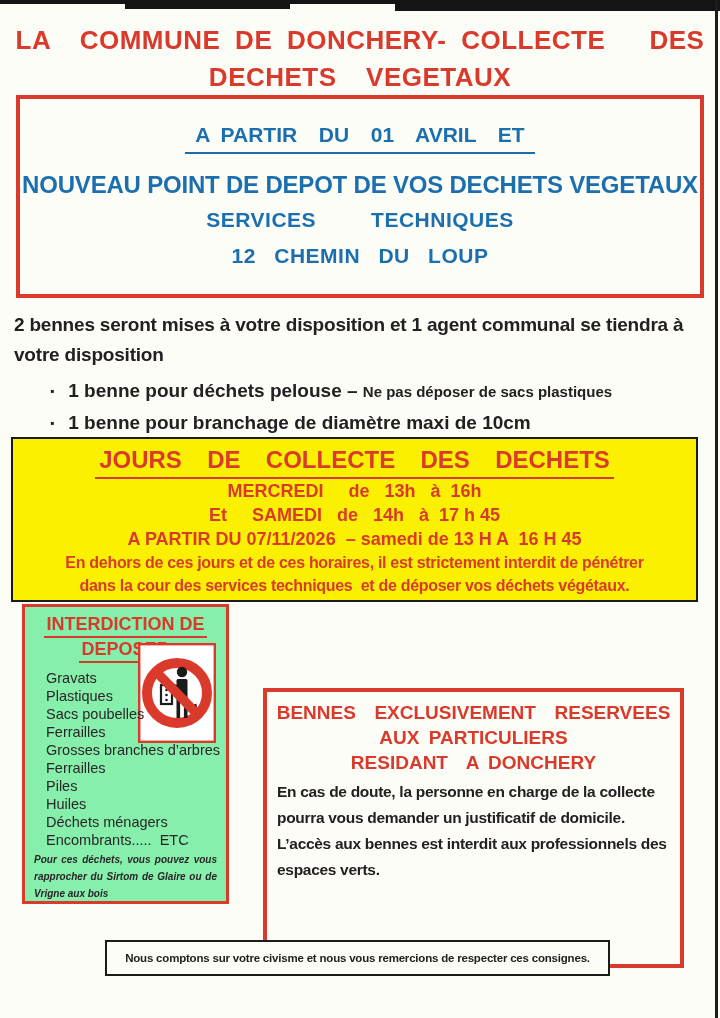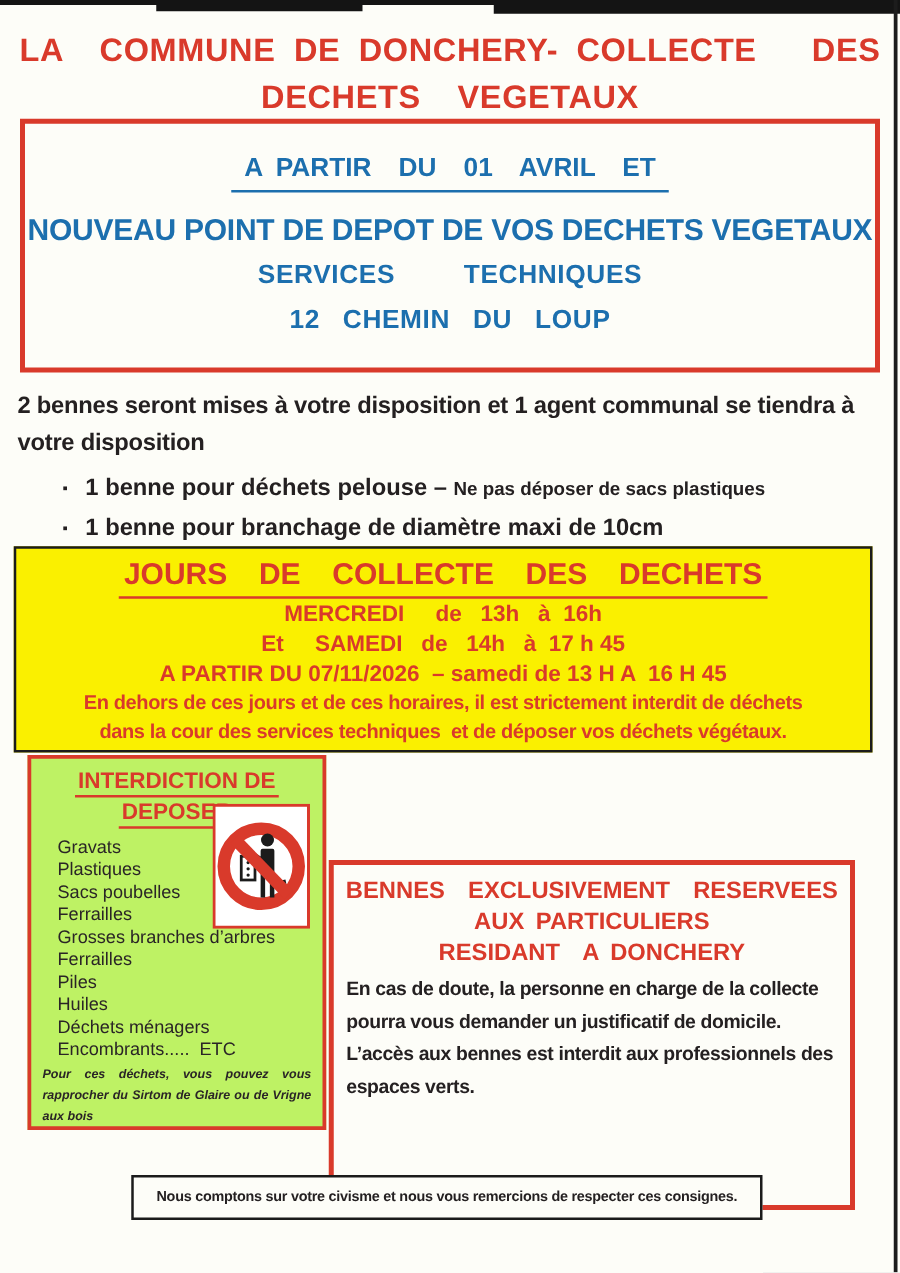--- a/index.html
+++ b/index.html
@@ -42,22 +42,22 @@
   
   .schedule-box{position:absolute;left:11px;top:437px;width:687px;height:165px;
     box-sizing:border-box;border:2px solid #1b1b1b;background:#FAF000;
     text-align:center;color:#D93A2B;font-weight:bold;padding-top:6px;}
   .sched-title{font-size:24px;line-height:30px;word-spacing:6px;}
   .sched-title .ul{border-bottom-width:2.5px;padding:0 4px 2px;}
   .sched-line{font-size:18px;line-height:24px;}
   .sched-small{font-size:16px;line-height:23px;letter-spacing:-.3px;}
 
   
-  .forbidden-box{position:absolute;left:22px;top:604px;width:239px;height:300px;
-    box-sizing:border-box;border:3px solid #D93A2B;background:#bef264;}
+  .forbidden-box{position:absolute;left:22px;top:604px;width:207px;height:300px;
+    box-sizing:border-box;border:3px solid #D93A2B;background:#86efac;}
   .forbidden-title{margin-top:6px;text-align:center;color:#D93A2B;font-weight:bold;
     font-size:18px;line-height:22px;}
   .forbidden-title .ul{border-bottom-width:2.5px;padding:0 2px 1px;}
   .forbidden-list{position:absolute;left:9px;top:62px;width:190px;
     font-size:14.5px;line-height:18px;color:#2a2526;margin-left:12px;}
   .forbidden-note{position:absolute;left:9px;right:9px;top:244px;
     font-size:10px;line-height:17px;font-weight:bold;font-style:italic;
     text-align:justify;color:#2a2526;}
   .no-litter{position:absolute;right:10px;top:36px;width:78px;height:100px;}
 
@@ -104,21 +104,21 @@
       <div class="bullet-row"><span class="bullet-glyph" data-bind="intro.bullet_glyph">▪</span><span data-bind="intro.bullet1_main">1 benne pour déchets pelouse – </span><span class="bullet-note" data-bind="intro.bullet1_note">Ne pas déposer de sacs plastiques</span></div>
       <div class="bullet-row"><span class="bullet-glyph" data-bind="intro.bullet_glyph">▪</span><span data-bind="intro.bullet2">1 benne pour branchage de diamètre maxi de 10cm</span></div>
     </div>
   </div>
 
   <div class="schedule-box">
     <div class="sched-title"><span class="ul" data-bind="schedule_box.title">JOURS  DE  COLLECTE  DES  DECHETS</span></div>
     <div class="sched-line nw" data-bind="schedule_box.line1">MERCREDI     de   13h   à  16h</div>
     <div class="sched-line nw" data-bind="schedule_box.line2">Et     SAMEDI   de   14h   à  17 h 45</div>
     <div class="sched-line nw" data-bind="schedule_box.line3">A PARTIR DU 07/11/2026  – samedi de 13 H A  16 H 45</div>
-    <div class="sched-small nw" data-bind="schedule_box.line4">En dehors de ces jours et de ces horaires, il est strictement interdit de déchets</div>
+    <div class="sched-small nw" data-bind="schedule_box.line4">En dehors de ces jours et de ces horaires, il est strictement interdit de pénétrer</div>
     <div class="sched-small nw" data-bind="schedule_box.line5">dans la cour des services techniques  et de déposer vos déchets végétaux.</div>
   </div>
 
   <div class="forbidden-box">
     <div class="forbidden-title">
       <div><span class="ul" data-bind="forbidden_box.title_line1">INTERDICTION DE</span></div>
       <div><span class="ul" data-bind="forbidden_box.title_line2">DEPOSER</span></div>
     </div>
     <div class="no-litter">
       <svg viewBox="0 0 78 100" width="78" height="100">

